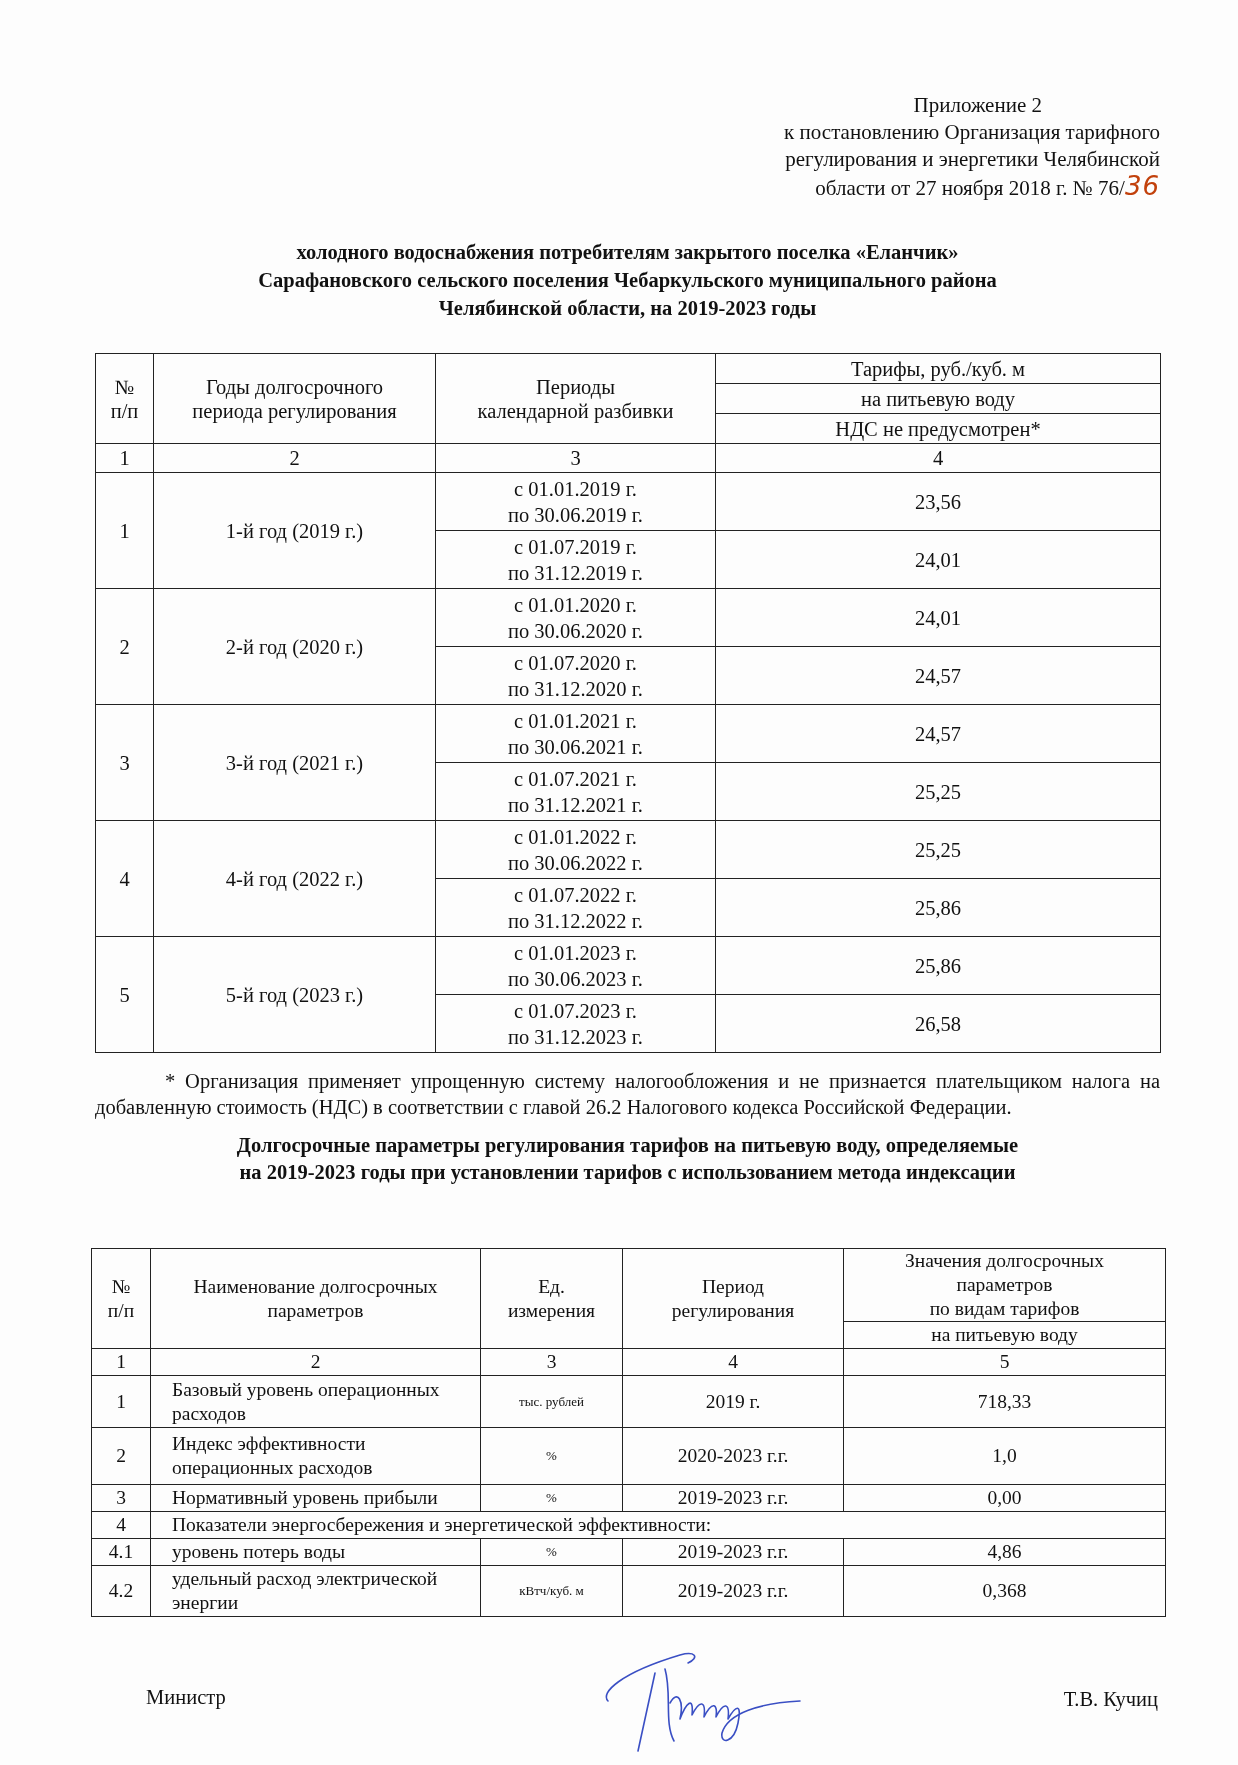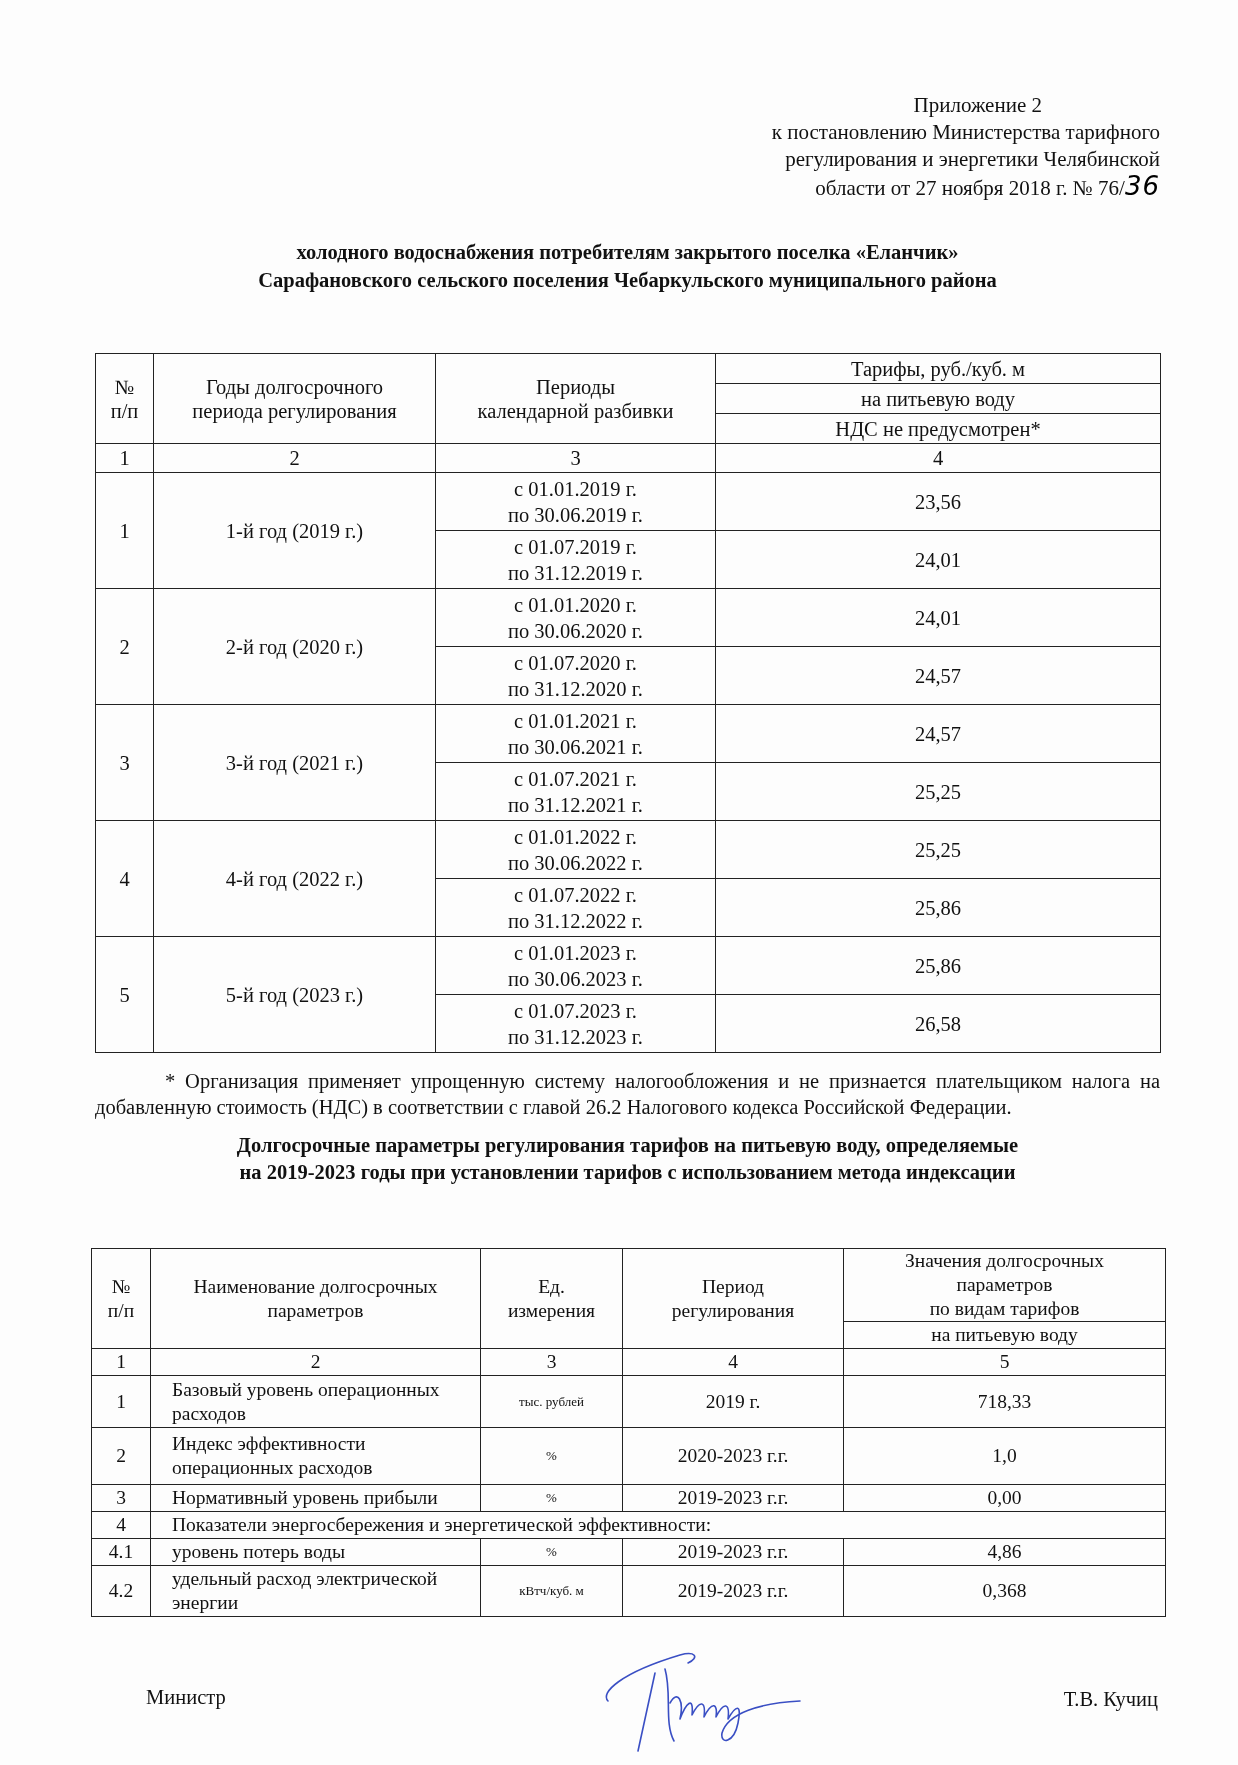--- a/index.html
+++ b/index.html
@@ -3,21 +3,21 @@
 <meta charset="utf-8">
 <style>
   html, body { margin: 0; padding: 0; }
   body {
     width: 1238px; height: 1765px; background: #fdfdfd; position: relative; overflow: hidden;
     font-family: "Liberation Serif", "DejaVu Serif", serif; color: #111;
   }
   .abs { position: absolute; }
   .appendix { right: 78px; top: 92px; text-align: right; font-size: 21px; line-height: 27px; }
   .appendix .l1 { padding-right: 118px; }
-  .hand { color: #000000; font-family: "DejaVu Sans", sans-serif; font-style: italic; font-size: 26px; letter-spacing: 1px; }
+  .hand { color: #c2410c; font-family: "DejaVu Sans", sans-serif; font-style: italic; font-size: 26px; letter-spacing: 1px; }
   .title1 { left: 95px; width: 1065px; top: 238px; text-align: center; font-weight: bold; font-size: 20.5px; line-height: 28px; }
   table { border-collapse: collapse; table-layout: fixed; }
   td { border: 1.3px solid #222; text-align: center; vertical-align: middle; padding: 0 4px; font-size: 20.5px; line-height: 26px; }
   .t1 { left: 95px; top: 353px; width: 1065px; }
   .t1 .hr td { height: 29px; line-height: 24px; }
   .t1 .num td { height: 28px; line-height: 24px; }
   .t1 .dr td { height: 57px; }
   .t1 .dr td.period { line-height: 26px; }
   .footnote { left: 150px; width: 1010px; top: 1068px; font-size: 20.5px; line-height: 26px; text-align: justify; }
   .footnote .ind { text-indent: 70px; margin-left: -55px; }
@@ -34,28 +34,29 @@
   .t2 .r42 td { height: 50px; }
   .sig-title { left: 146px; top: 1686px; font-size: 20.5px; }
   .sig-name { right: 80px; top: 1688px; font-size: 20.5px; }
   .signature { left: 560px; top: 1643px; width: 300px; height: 110px; }
 </style>
 </head>
 <body>
 
 <div class="abs appendix">
   <div class="l1">Приложение 2</div>
-  <div>к постановлению Министерства тарифного</div>
+  <div>к постановлению Организация тарифного</div>
   <div>регулирования и энергетики Челябинской</div>
   <div><span>области от 27 ноября 2018 г. № 76/</span><span class="hand">36</span></div>
 </div>
 
 <div class="abs title1">
   <div>холодного водоснабжения потребителям закрытого поселка «Еланчик»</div>
   <div>Сарафановского сельского поселения Чебаркульского муниципального района</div>
+  <div>Челябинской области, на 2019-2023 годы</div>
 </div>
 
 <table class="abs t1">
   <colgroup>
       <col style="width:58px">
       <col style="width:282px">
       <col style="width:280px">
       <col style="width:445px">
     </colgroup>
   <tbody>

